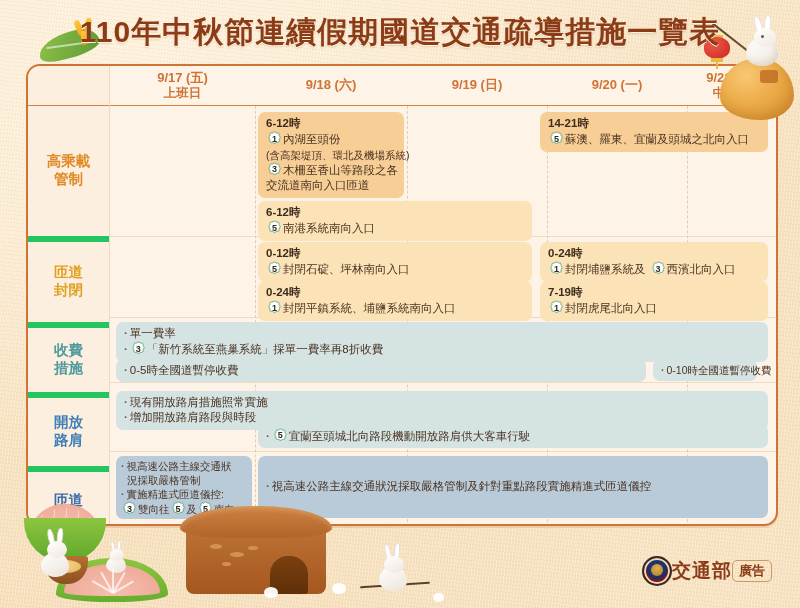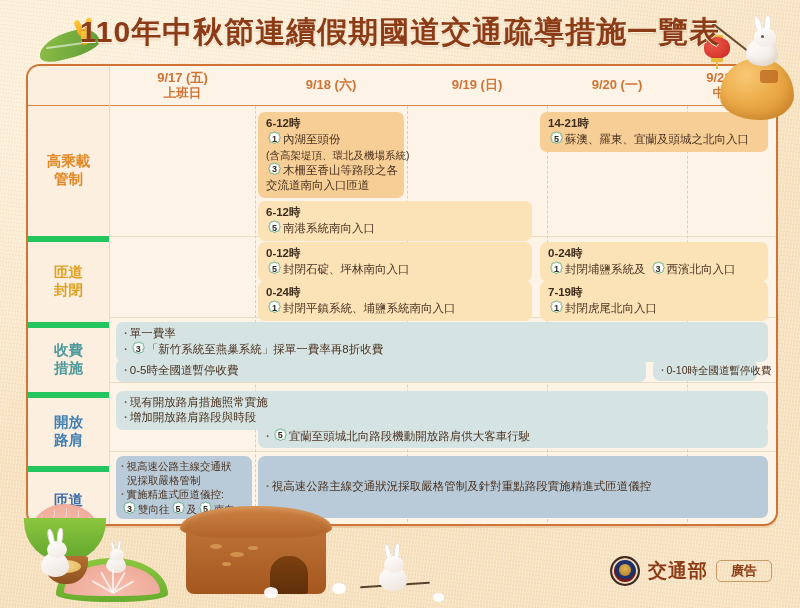--- a/index.html
+++ b/index.html
@@ -260,32 +260,32 @@
   .bdg b{
     position:absolute;left:0;top:0;width:15px;height:15px;
     display:flex;align-items:center;justify-content:center;
     font-size:9px;font-weight:bold;color:#2f2a20;font-family:"Liberation Sans",sans-serif;
   }
   .dot{color:#6b5a46;font-weight:bold;margin-right:2px;}
 
   
   .footer{
     position:absolute;right:28px;bottom:22px;
-    display:flex;align-items:center;gap:8px;z-index:7;
+    display:flex;align-items:center;z-index:7;
   }
   .emblem{width:26px;height:26px;border-radius:50%;
     background:radial-gradient(circle at 50% 42%,#2a3f86 0%,#1d2c63 52%,#7a1a1a 53%,#5d1212 100%);
     border:2px solid #3a2a22;box-shadow:inset 0 0 0 2px #e8d9b8;
     position:relative;}
   .emblem:after{content:"";position:absolute;left:7px;top:6px;width:12px;height:12px;
     background:radial-gradient(circle at 50% 35%,#f2c14a,#c0851f);border-radius:50%;opacity:.9;}
   .fname{font-size:19px;font-weight:bold;color:#8c3b17;letter-spacing:1px;}
   .ad{
     font-size:13px;color:#8c3b17;border:1.5px solid #c99a6a;border-radius:5px;
-    padding:1px 14px;font-weight:bold;
+    padding:1px 6px;font-weight:bold;
   }
 </style>
 </head>
 <body>
 
 <div id="page"></div>
 
 <div class="deco leaf">
   <div class="blade"></div>
   <div class="sprig">

